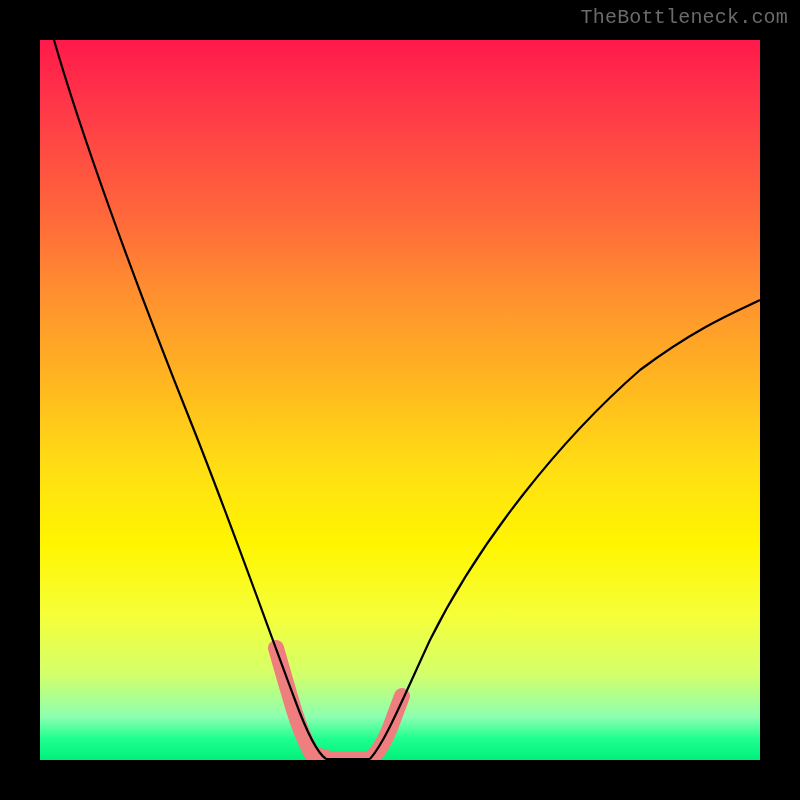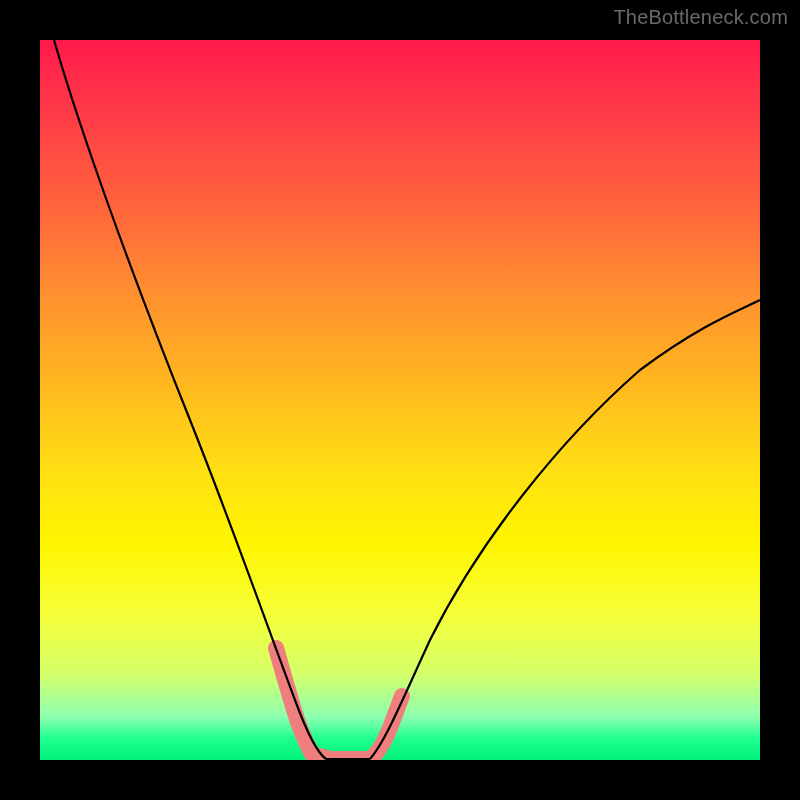--- a/index.html
+++ b/index.html
@@ -56,20 +56,21 @@
     height: 100%;
   }
   .attribution {
     position: absolute;
     top: 6px;
     right: 12px;
     color: #6a6a6a;
     font-size: 20px;
     letter-spacing: 0.2px;
     user-select: none;
+    font-family: Liberation Mono, monospace;
   }
 </style>
 </head>
 <body>
 
 <div class="stage">
 
   <div class="attribution">TheBottleneck.com</div>
 
   <div class="plot-area">

